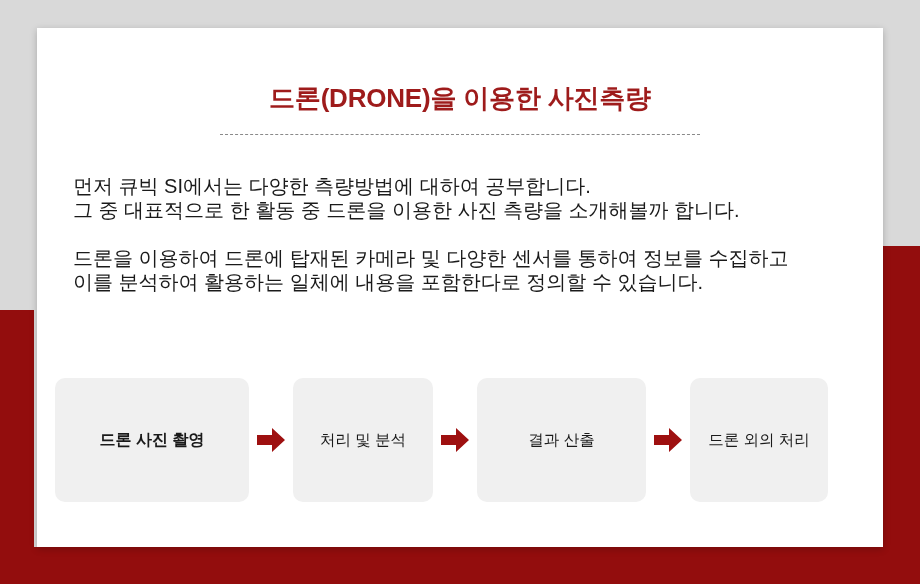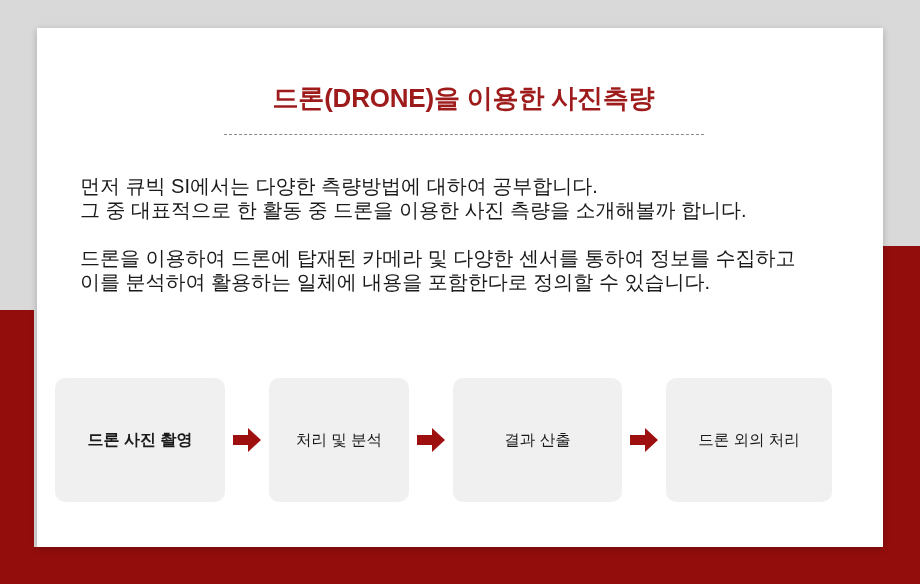--- a/index.html
+++ b/index.html
@@ -54,21 +54,20 @@
   
   #content-card {
     position: absolute;
     left: 37px;
     top: 28px;
     width: 846px;
     height: 519px;
     background: #ffffff;
     box-shadow: 0 2px 7px rgba(0,0,0,0.22);
     z-index: 5;
-    padding-left: 7px;
   }
 
   
   #slide-title {
     text-align: center;
     color: #9e1b1b;
     font-size: 26px;
     font-weight: bold;
     letter-spacing: -0.2px;
     padding-top: 53px;
@@ -111,24 +110,24 @@
     display: flex;
     flex-direction: column;
     align-items: center;
     justify-content: center;
     text-align: center;
     color: #1a1a1a;
     font-size: 15.5px;
     flex: none;
   }
 
-  .flow-box.box-1 { width: 170px; font-weight: bold; font-size: 16px; }
+  .flow-box.box-1 { width: 194px; font-weight: bold; font-size: 16px; }
   .flow-box.box-2 { width: 140px; }
   .flow-box.box-3 { width: 169px; }
-  .flow-box.box-4 { width: 166px; line-height: 52px; }
+  .flow-box.box-4 { width: 138px; line-height: 52px; }
 
   .flow-arrow {
     flex: none;
     width: 44px;
     display: flex;
     align-items: center;
     justify-content: center;
   }
 
   .flow-arrow svg { display: block; }

